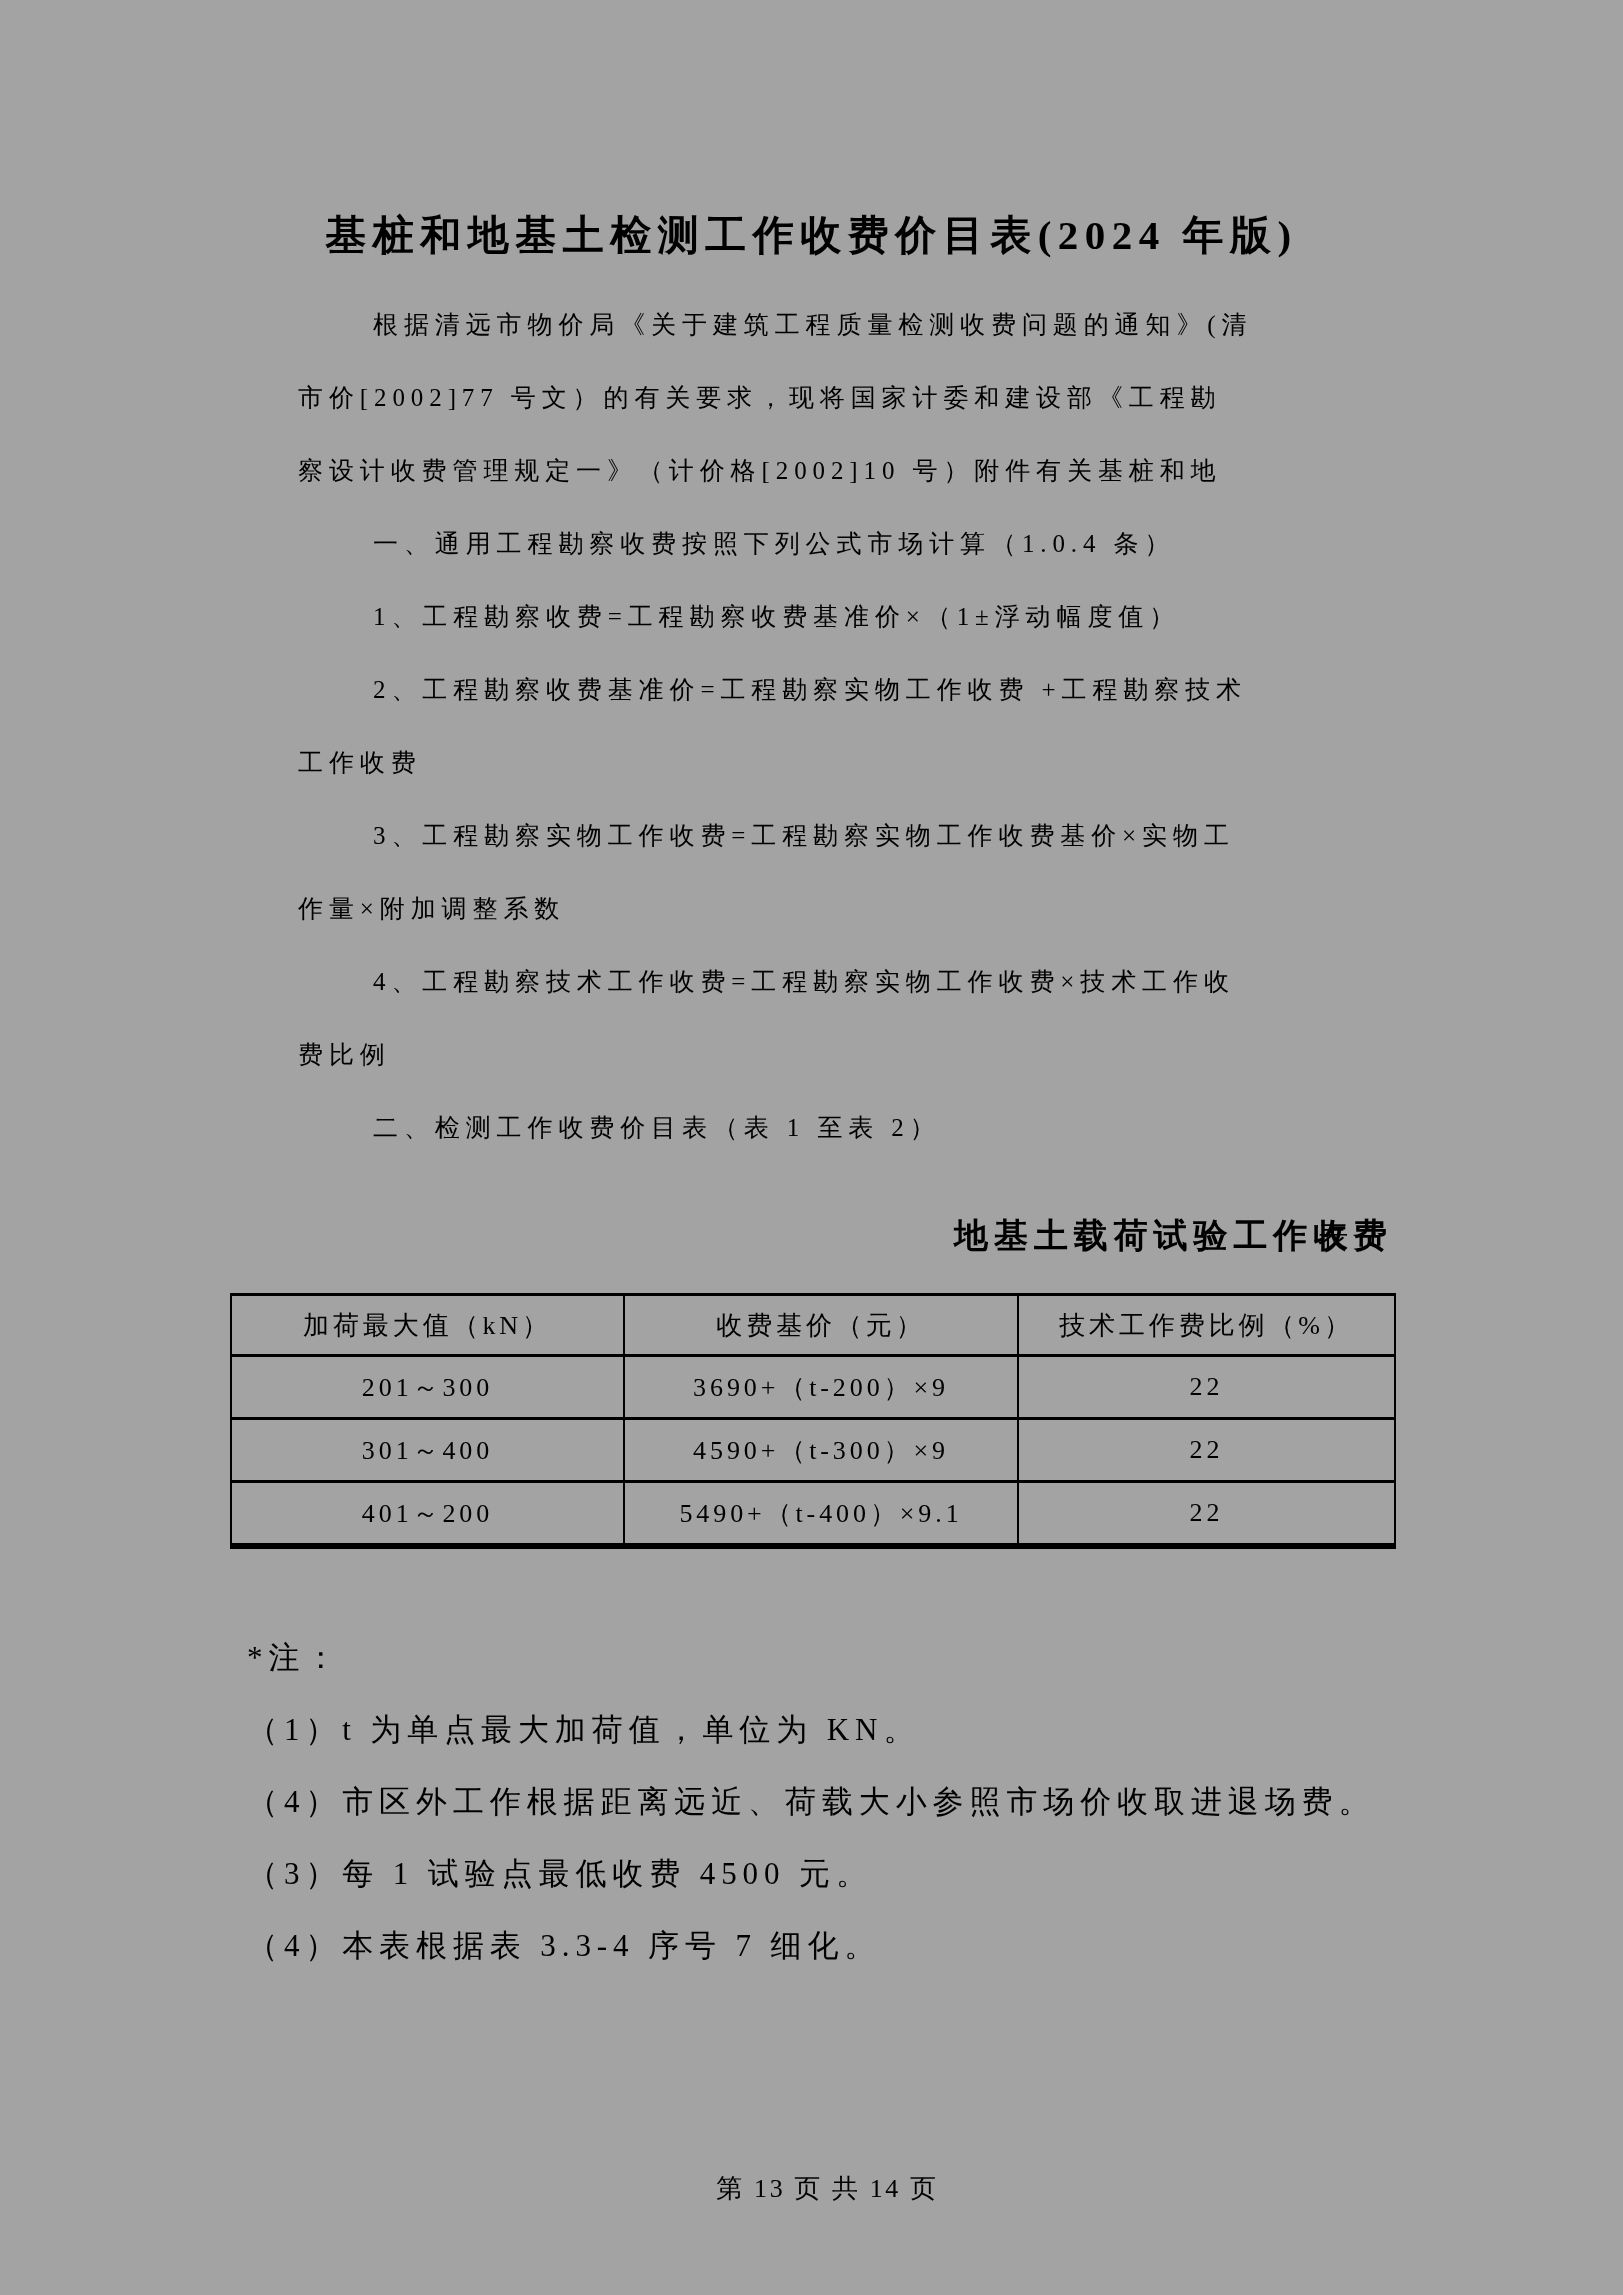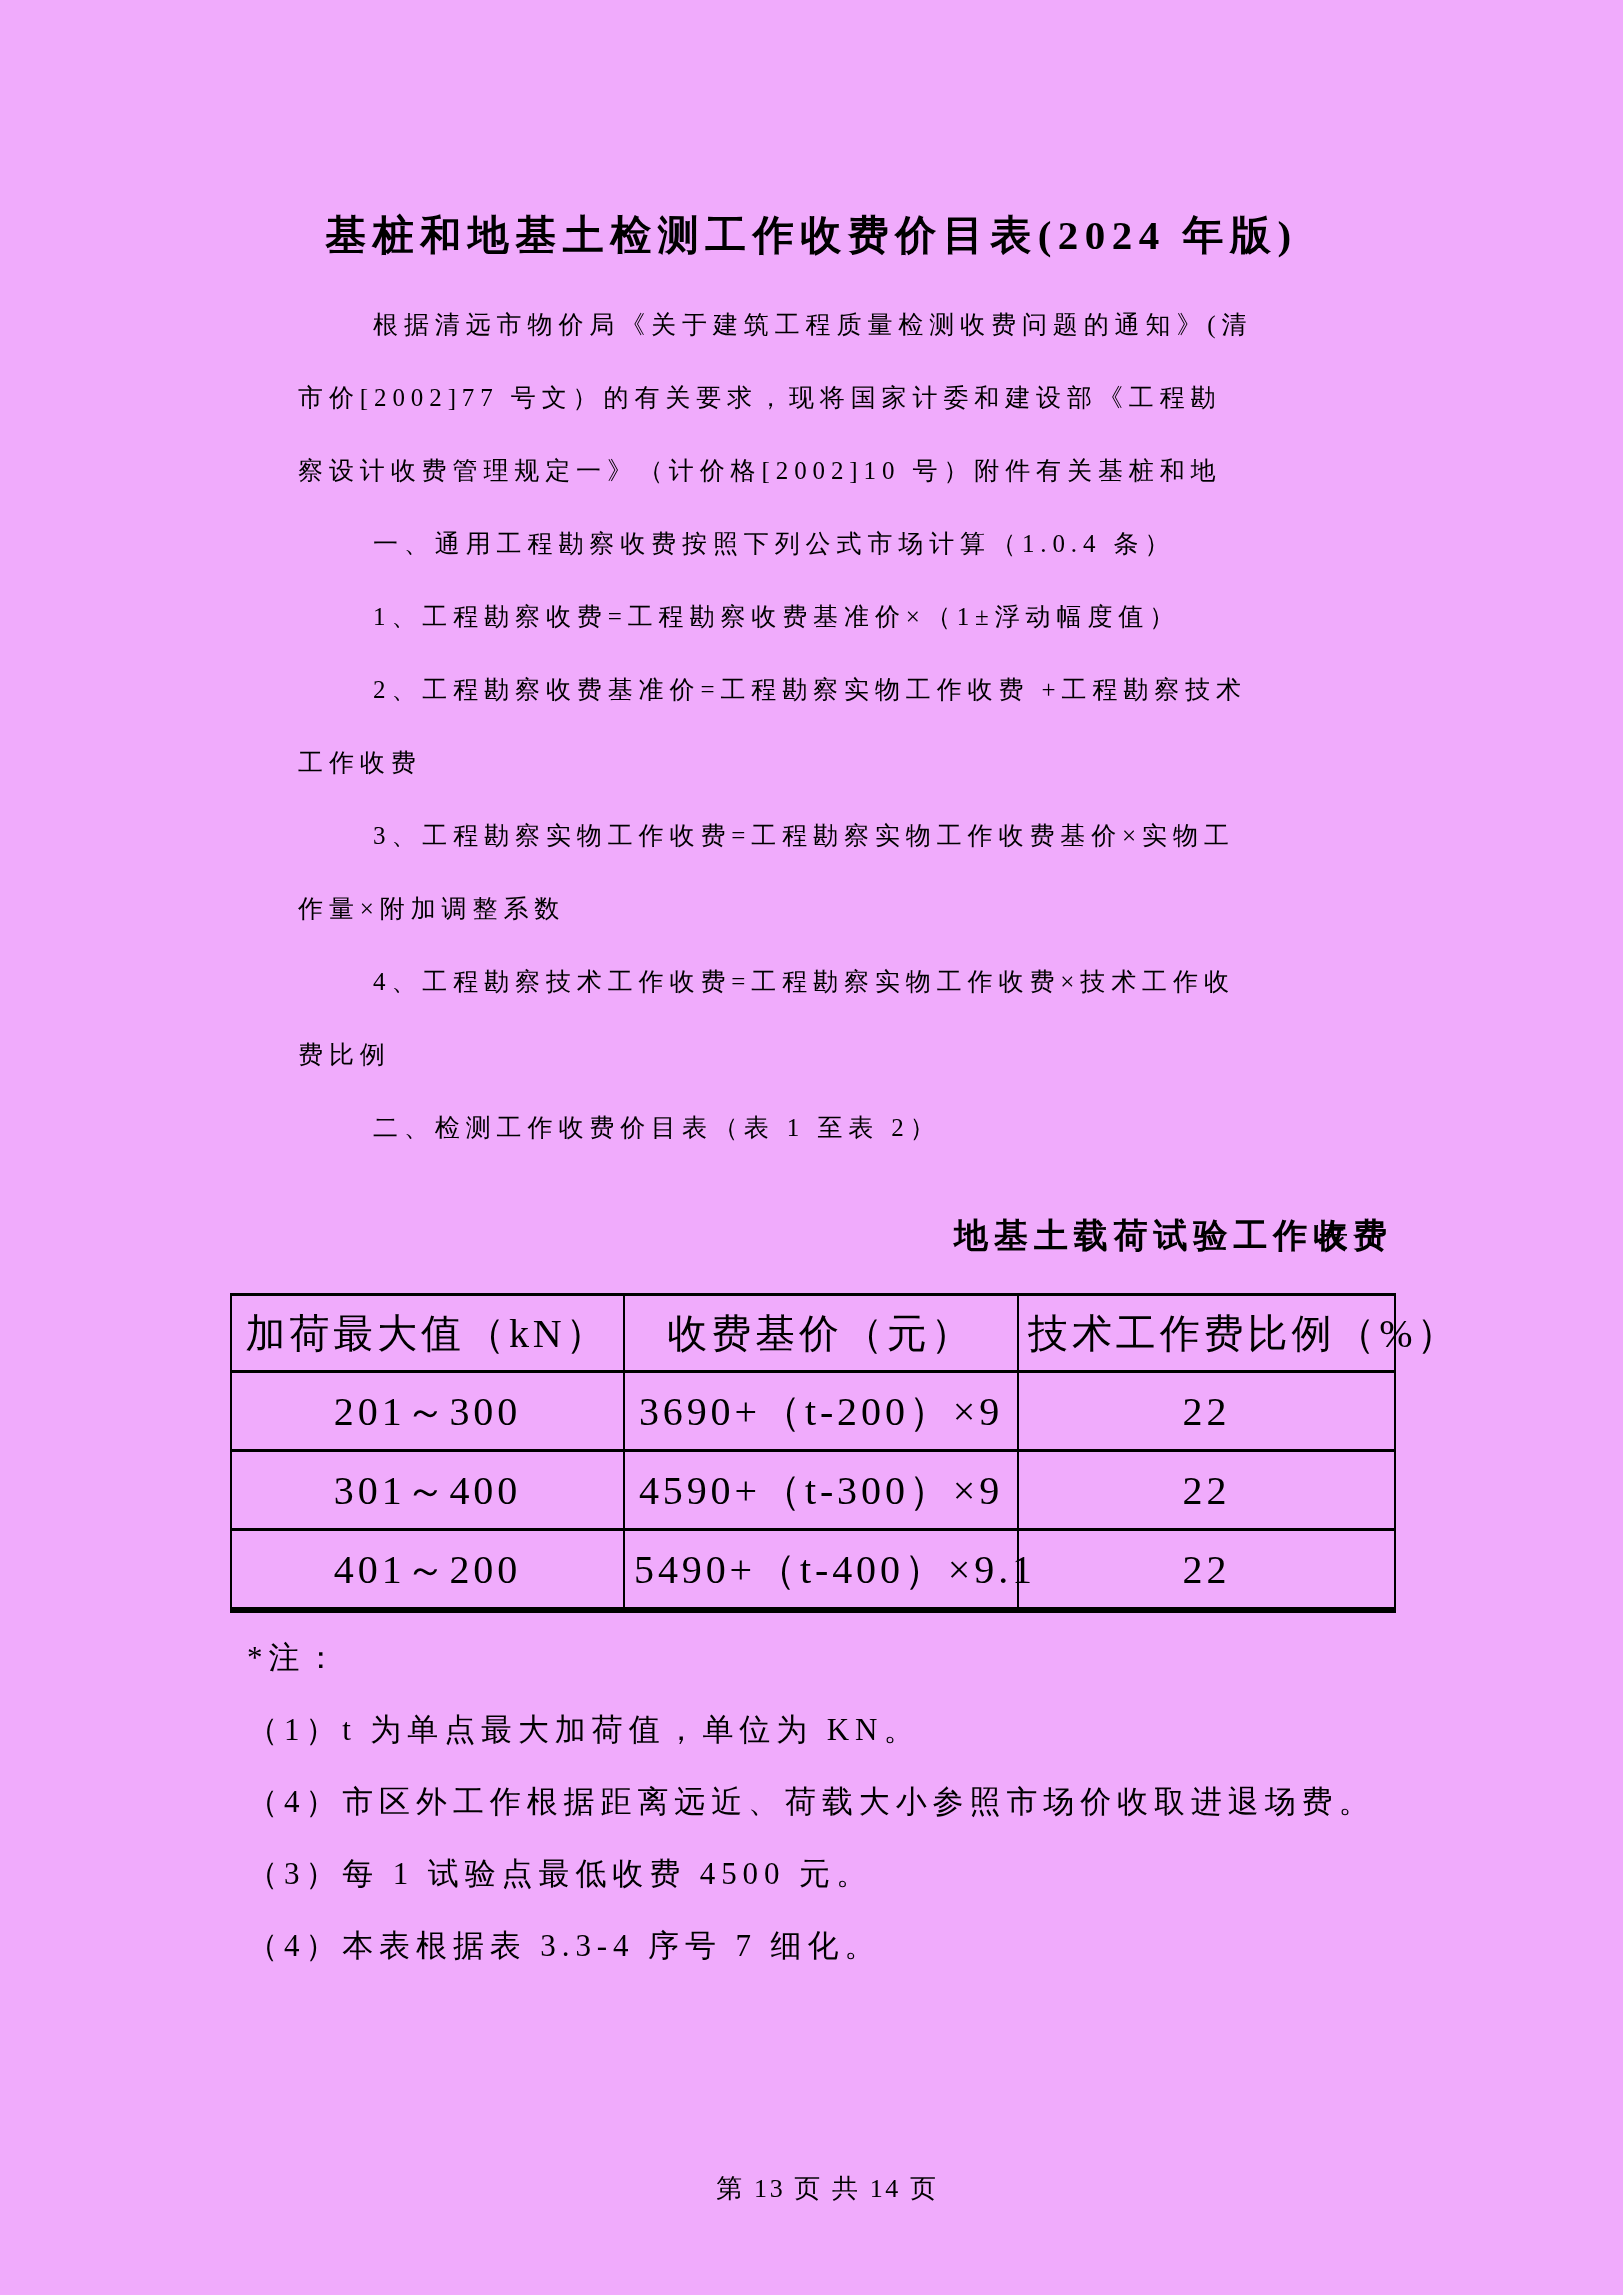--- a/index.html
+++ b/index.html
@@ -4,21 +4,21 @@
 <style>
   html, body {
     margin: 0;
     padding: 0;
     background: #ffffff;
   }
   .page {
     position: relative;
     width: 1623px;
     height: 2295px;
-    background: #f0abfc;
+    background: #a3a3a3;
     color: #000000;
     font-family: "Liberation Serif", "DejaVu Serif", serif;
     overflow: hidden;
   }
   .doc-title {
     position: absolute;
     top: 208px;
     left: 0;
     width: 100%;
     margin: 0;
@@ -75,25 +75,25 @@
     top: 1293px;
     width: 1163px;
     border-collapse: collapse;
     table-layout: fixed;
   }
   .fee-table th, .fee-table td {
     border-left: 2.6px solid #000;
     border-right: 2.6px solid #000;
     border-top: 3.9px solid #000;
     border-bottom: 3.9px solid #000;
-    padding: 9px;
+    padding: 1px;
     text-align: center;
     vertical-align: middle;
     font-weight: normal;
-    font-size: 40px;
+    font-size: 26px;
     letter-spacing: 3.9px;
     white-space: nowrap;
   }
   .fee-table th { height: 56px; }
   .fee-table td { height: 58px; }
   .fee-table { border-bottom: 6.5px solid #000; }
   .notes-block {
     position: absolute;
     left: 247px;
     top: 1622px;

